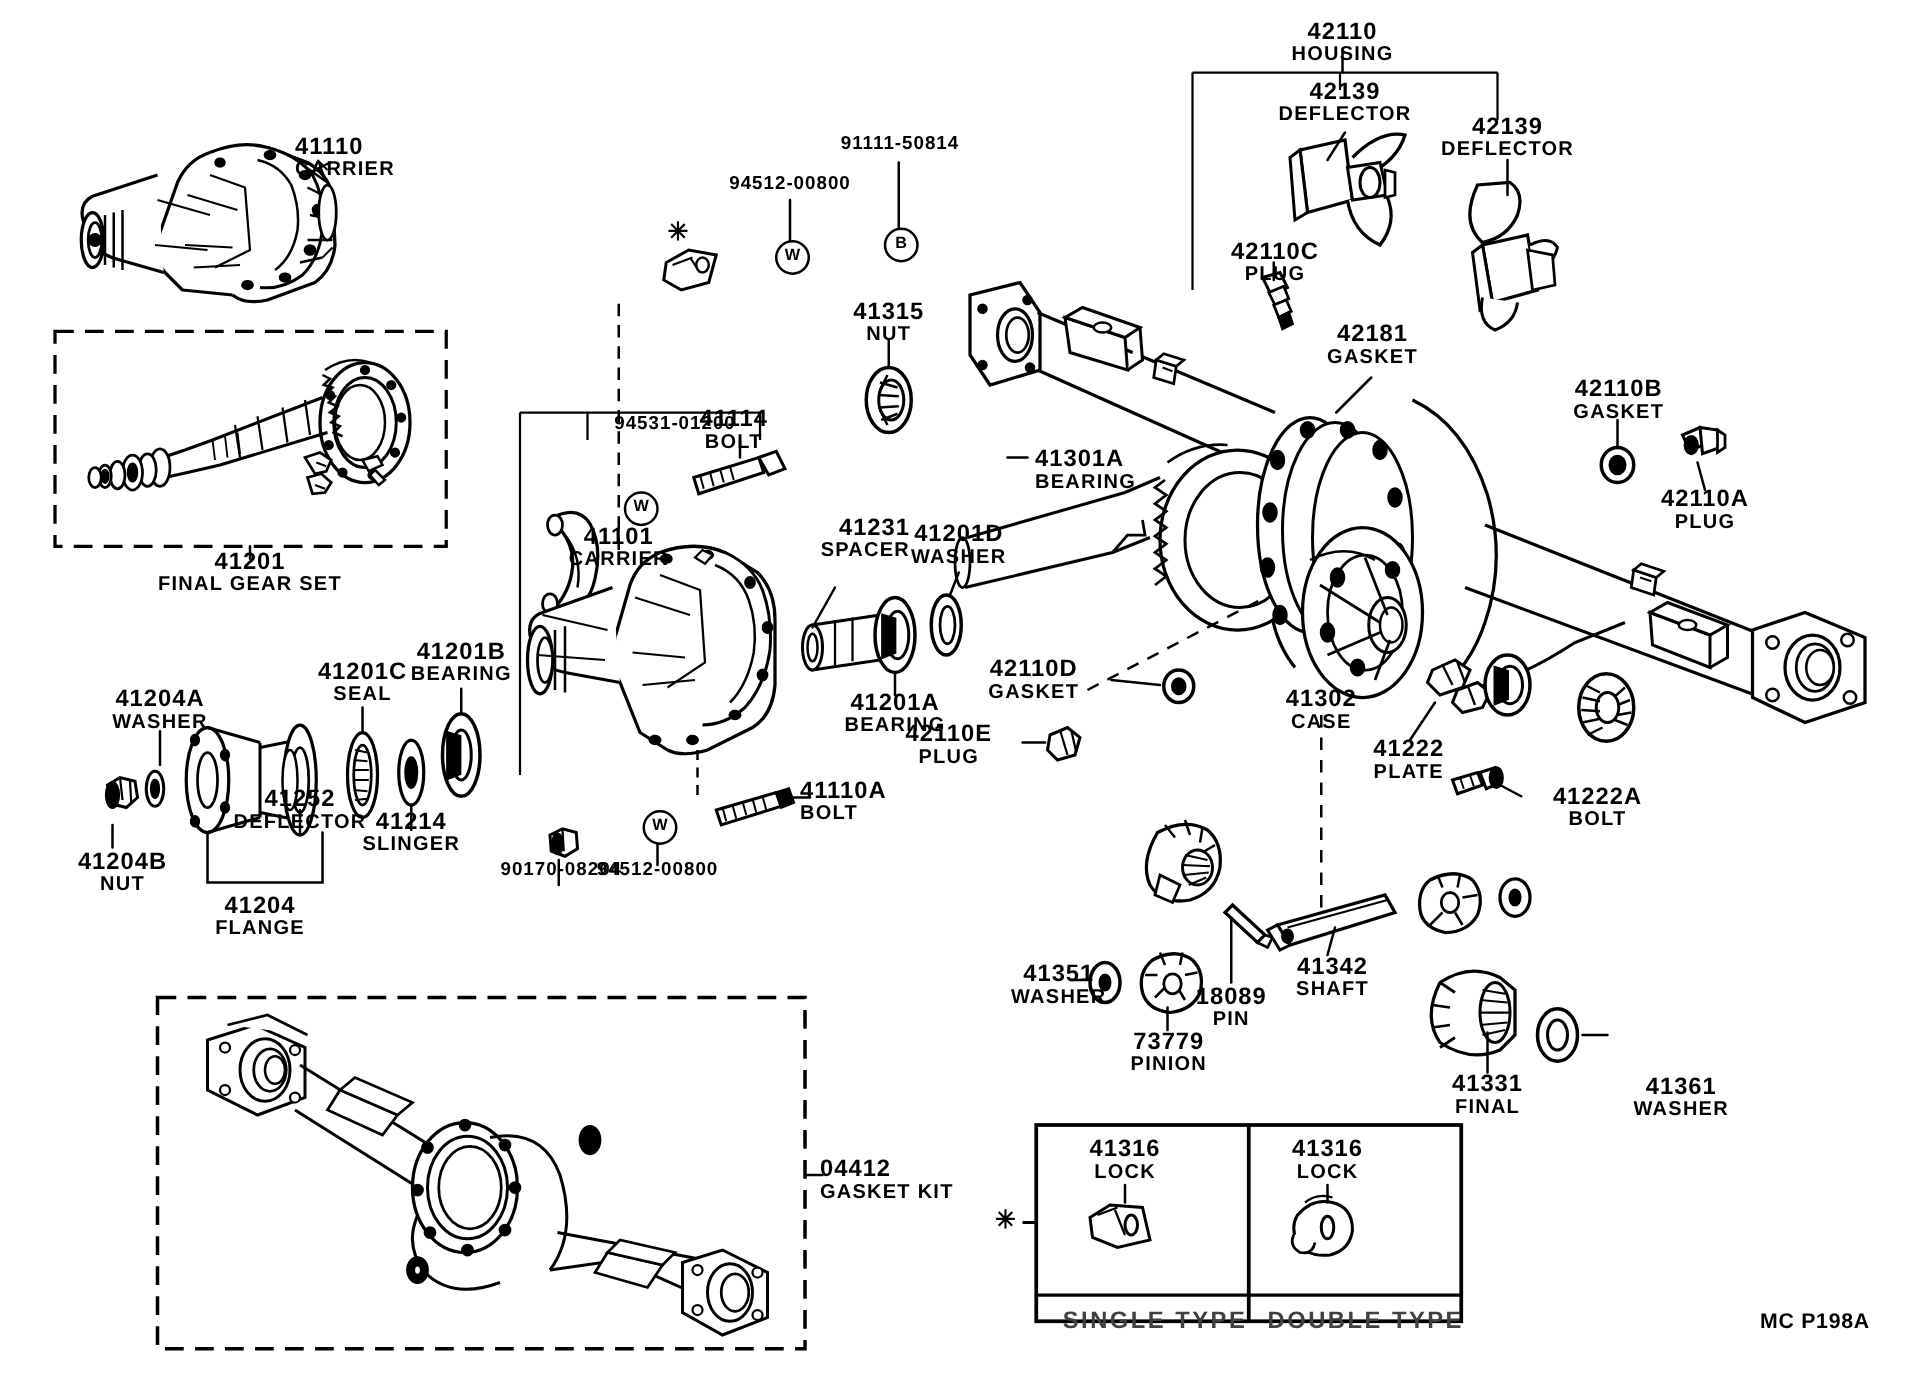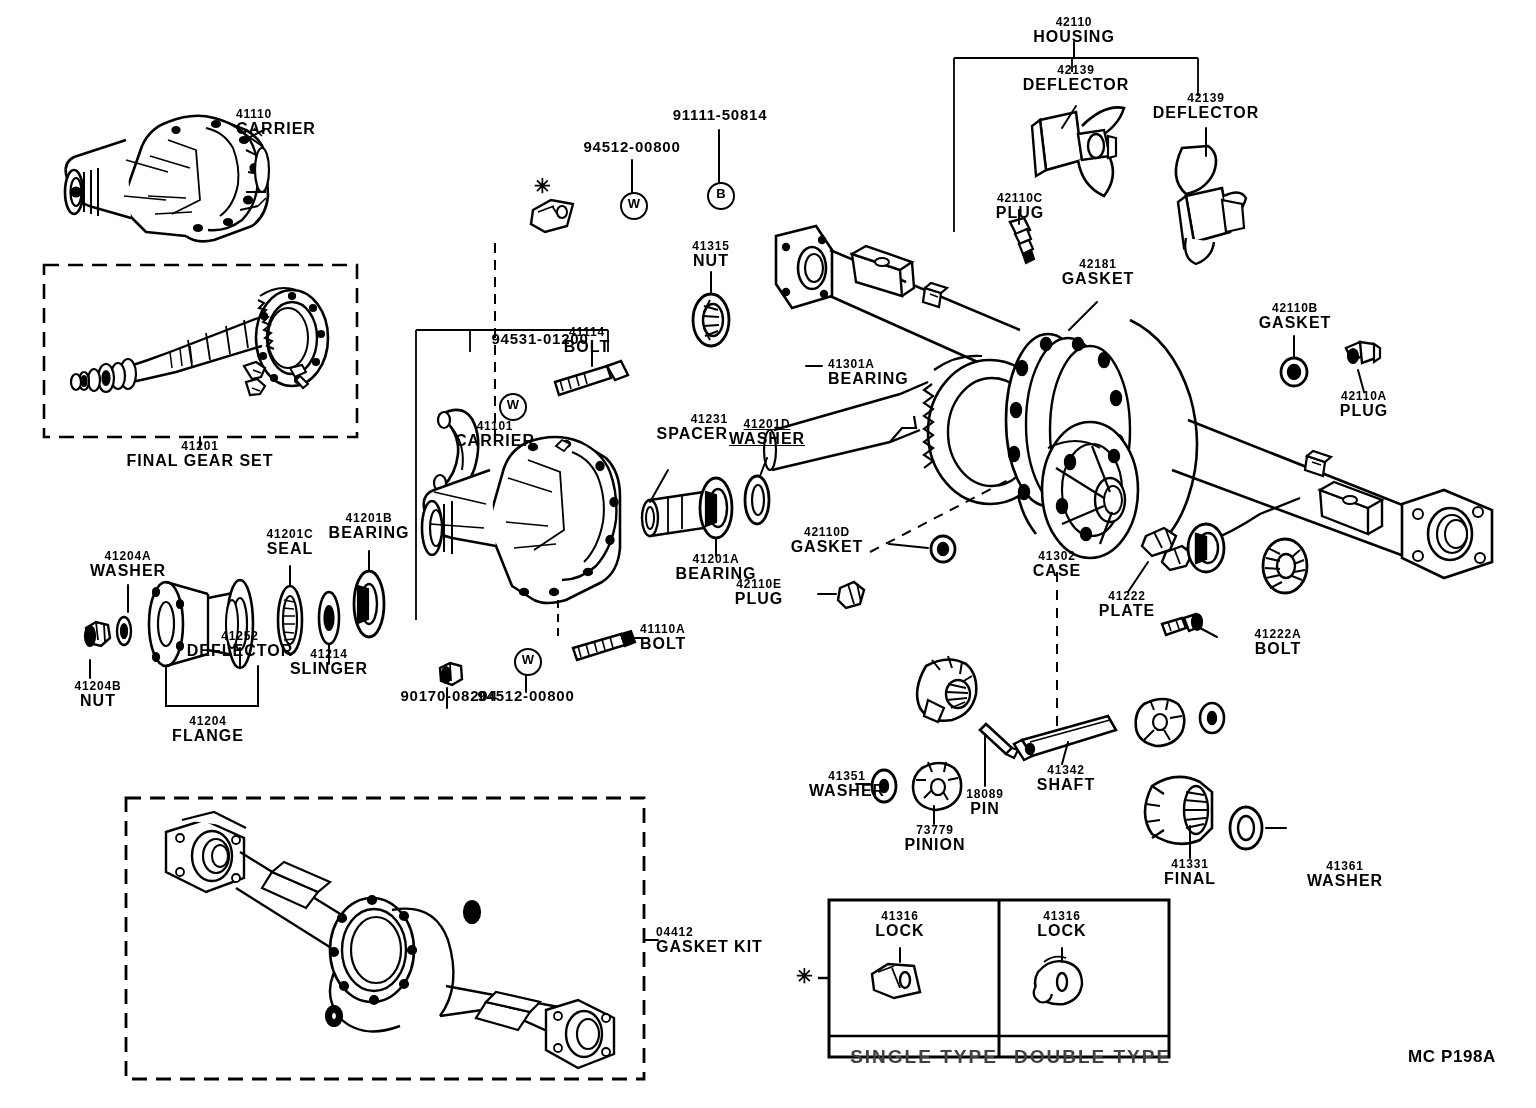--- a/index.html
+++ b/index.html
@@ -16,21 +16,21 @@
   .lbl{
     position:absolute;
     color:#000;
     line-height:1.0;
     white-space:nowrap;
     text-align:center;
     letter-spacing:0.4px;
   }
   .lbl .num{
     display:block;
-    font-size:12px;
+    font-size:19px;
     font-weight:bold;
     letter-spacing:0.8px;
   }
   .lbl .nm{
     display:block;
     font-size:16px;
     font-weight:bold;
     letter-spacing:1.0px;
     margin-top:1px;
   }
@@ -759,21 +759,21 @@
   <div class="lbl" style="left:608px;top:413px;width:120px;text-align:right;">
     <span class="num">41231</span>
     <span class="nm">SPACER</span>
   </div>
 
   <div class="lbl" style="left:655px;top:553px;width:122px;">
     <span class="num">41201A</span>
     <span class="nm">BEARING</span>
   </div>
 
-  <div class="lbl" style="left:706px;top:418px;width:122px;text-decoration:underline;">
+  <div class="lbl" style="left:706px;top:418px;width:122px;">
     <span class="num">41201D</span>
     <span class="nm">WASHER</span>
   </div>
 
   <div class="lbl left" style="left:828px;top:358px;width:130px;">
     <span class="num">41301A</span>
     <span class="nm">BEARING</span>
   </div>
 
   <div class="lbl" style="left:1014px;top:16px;width:120px;">

